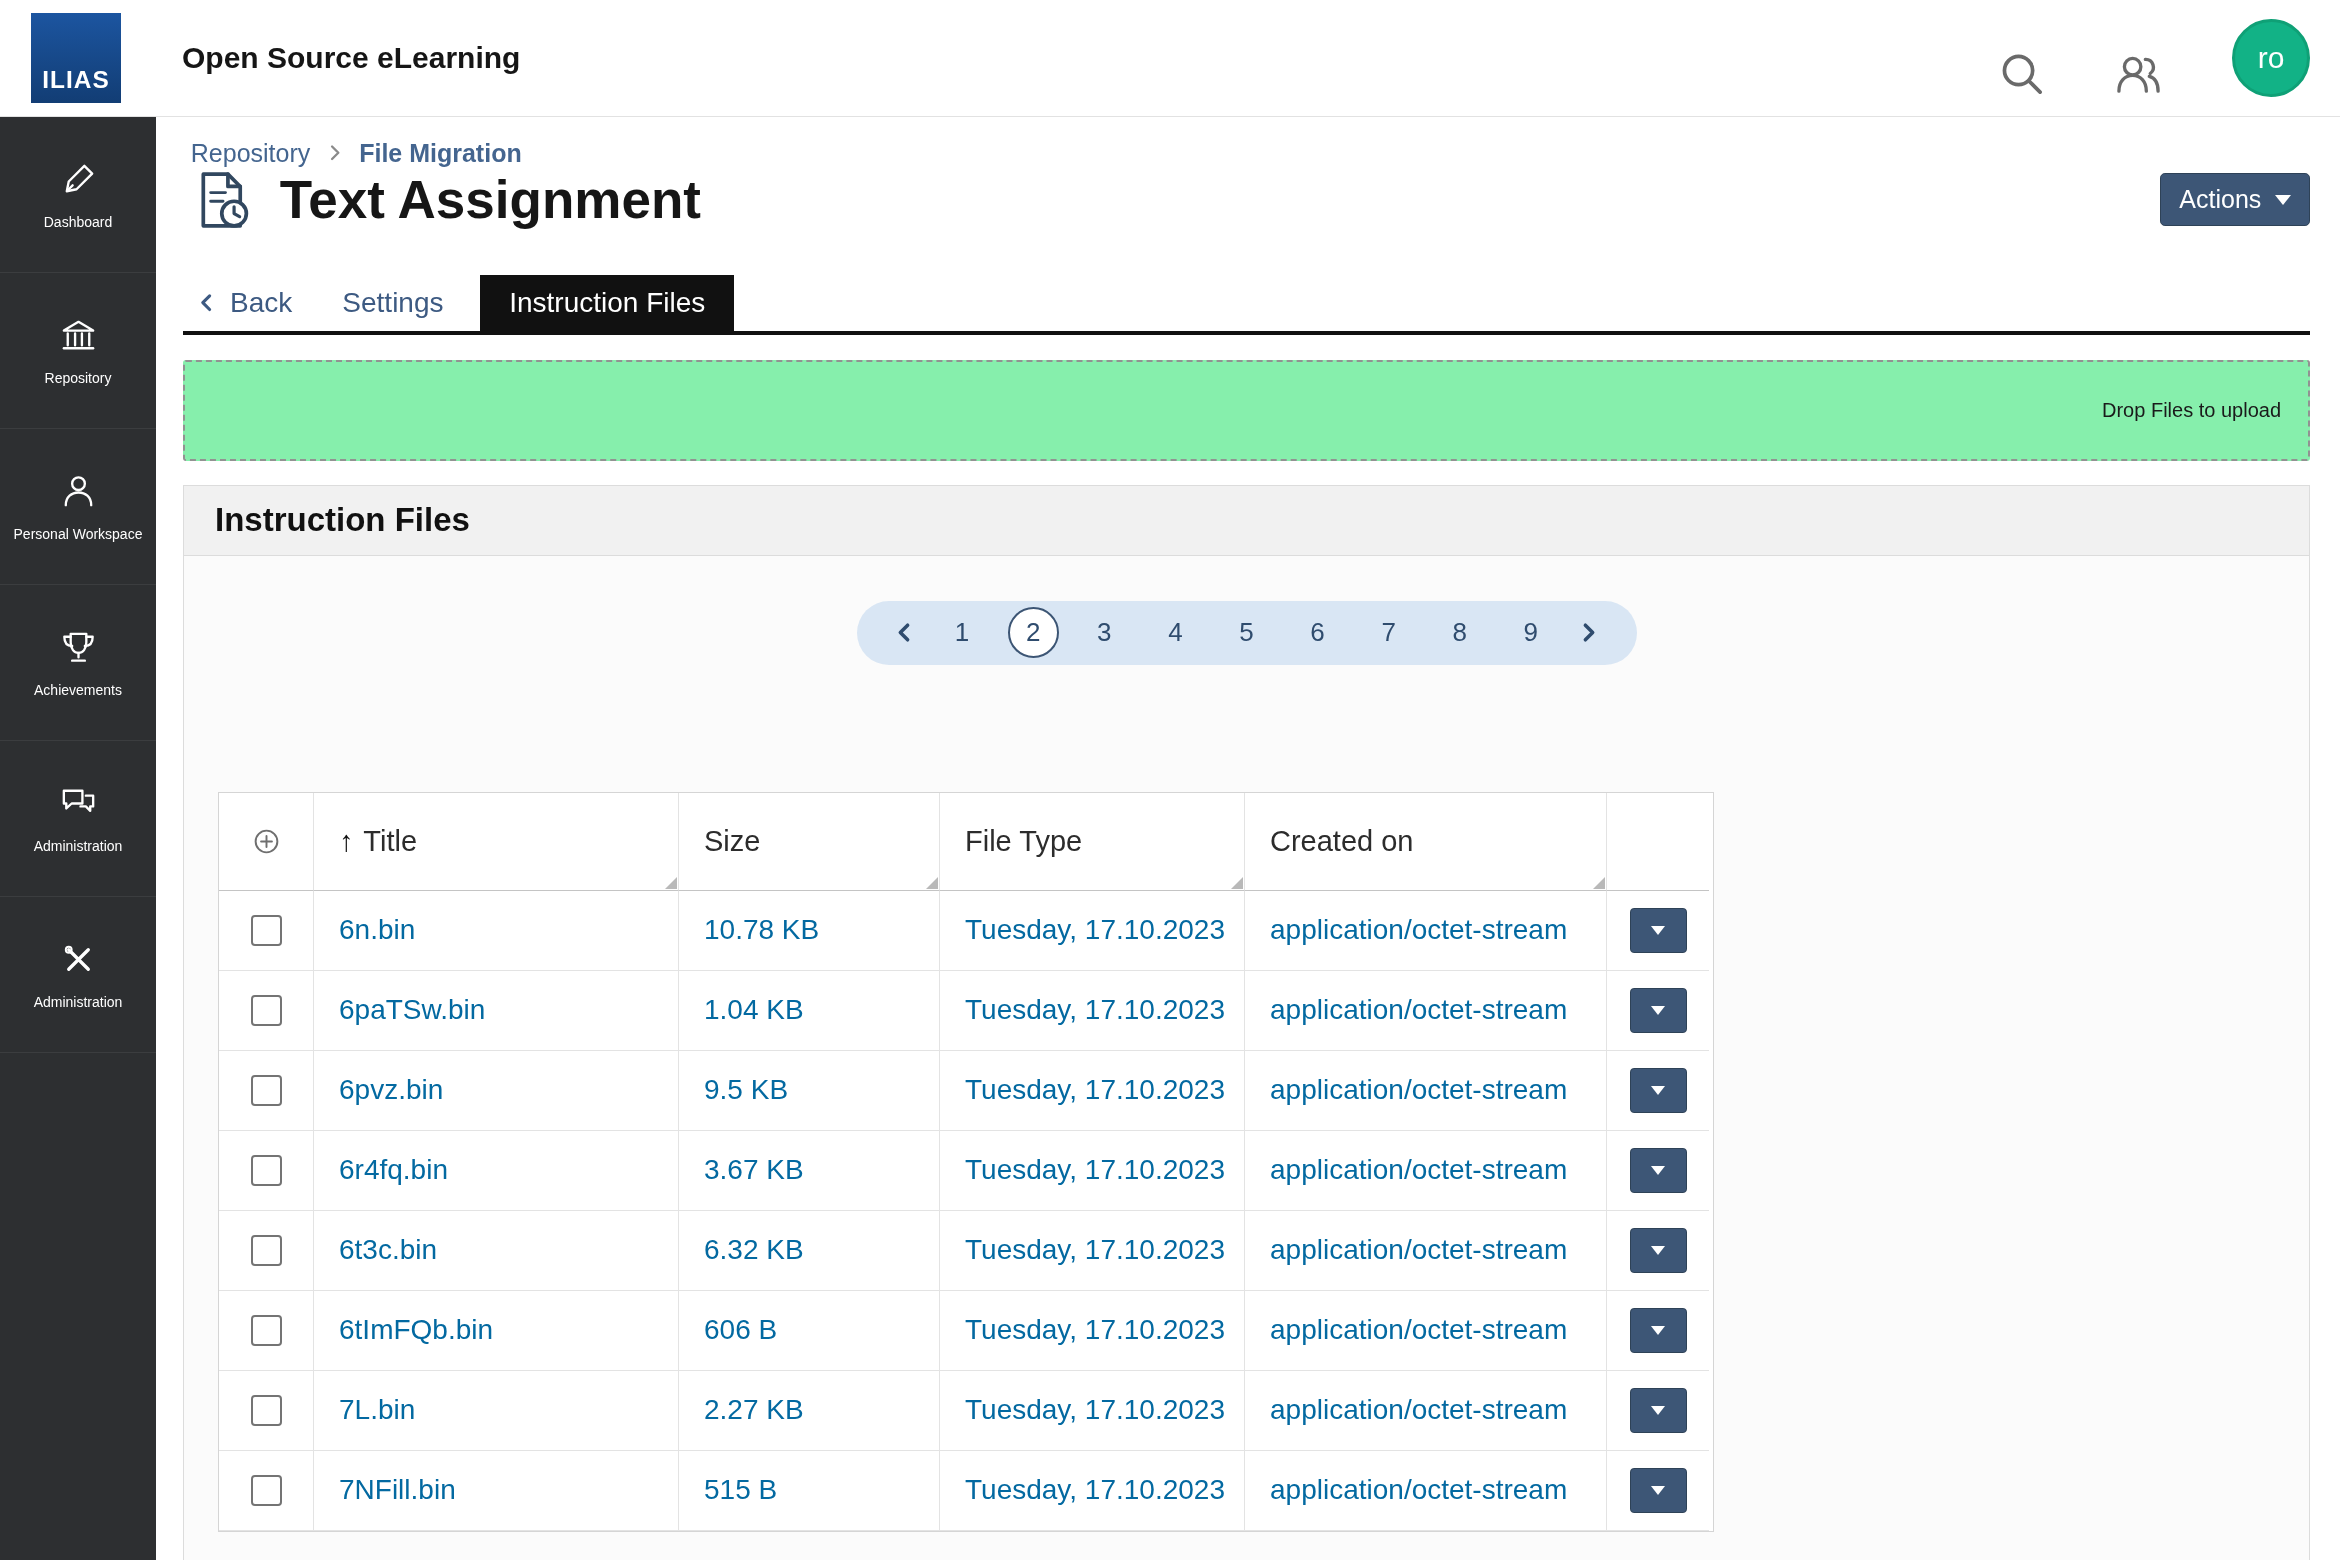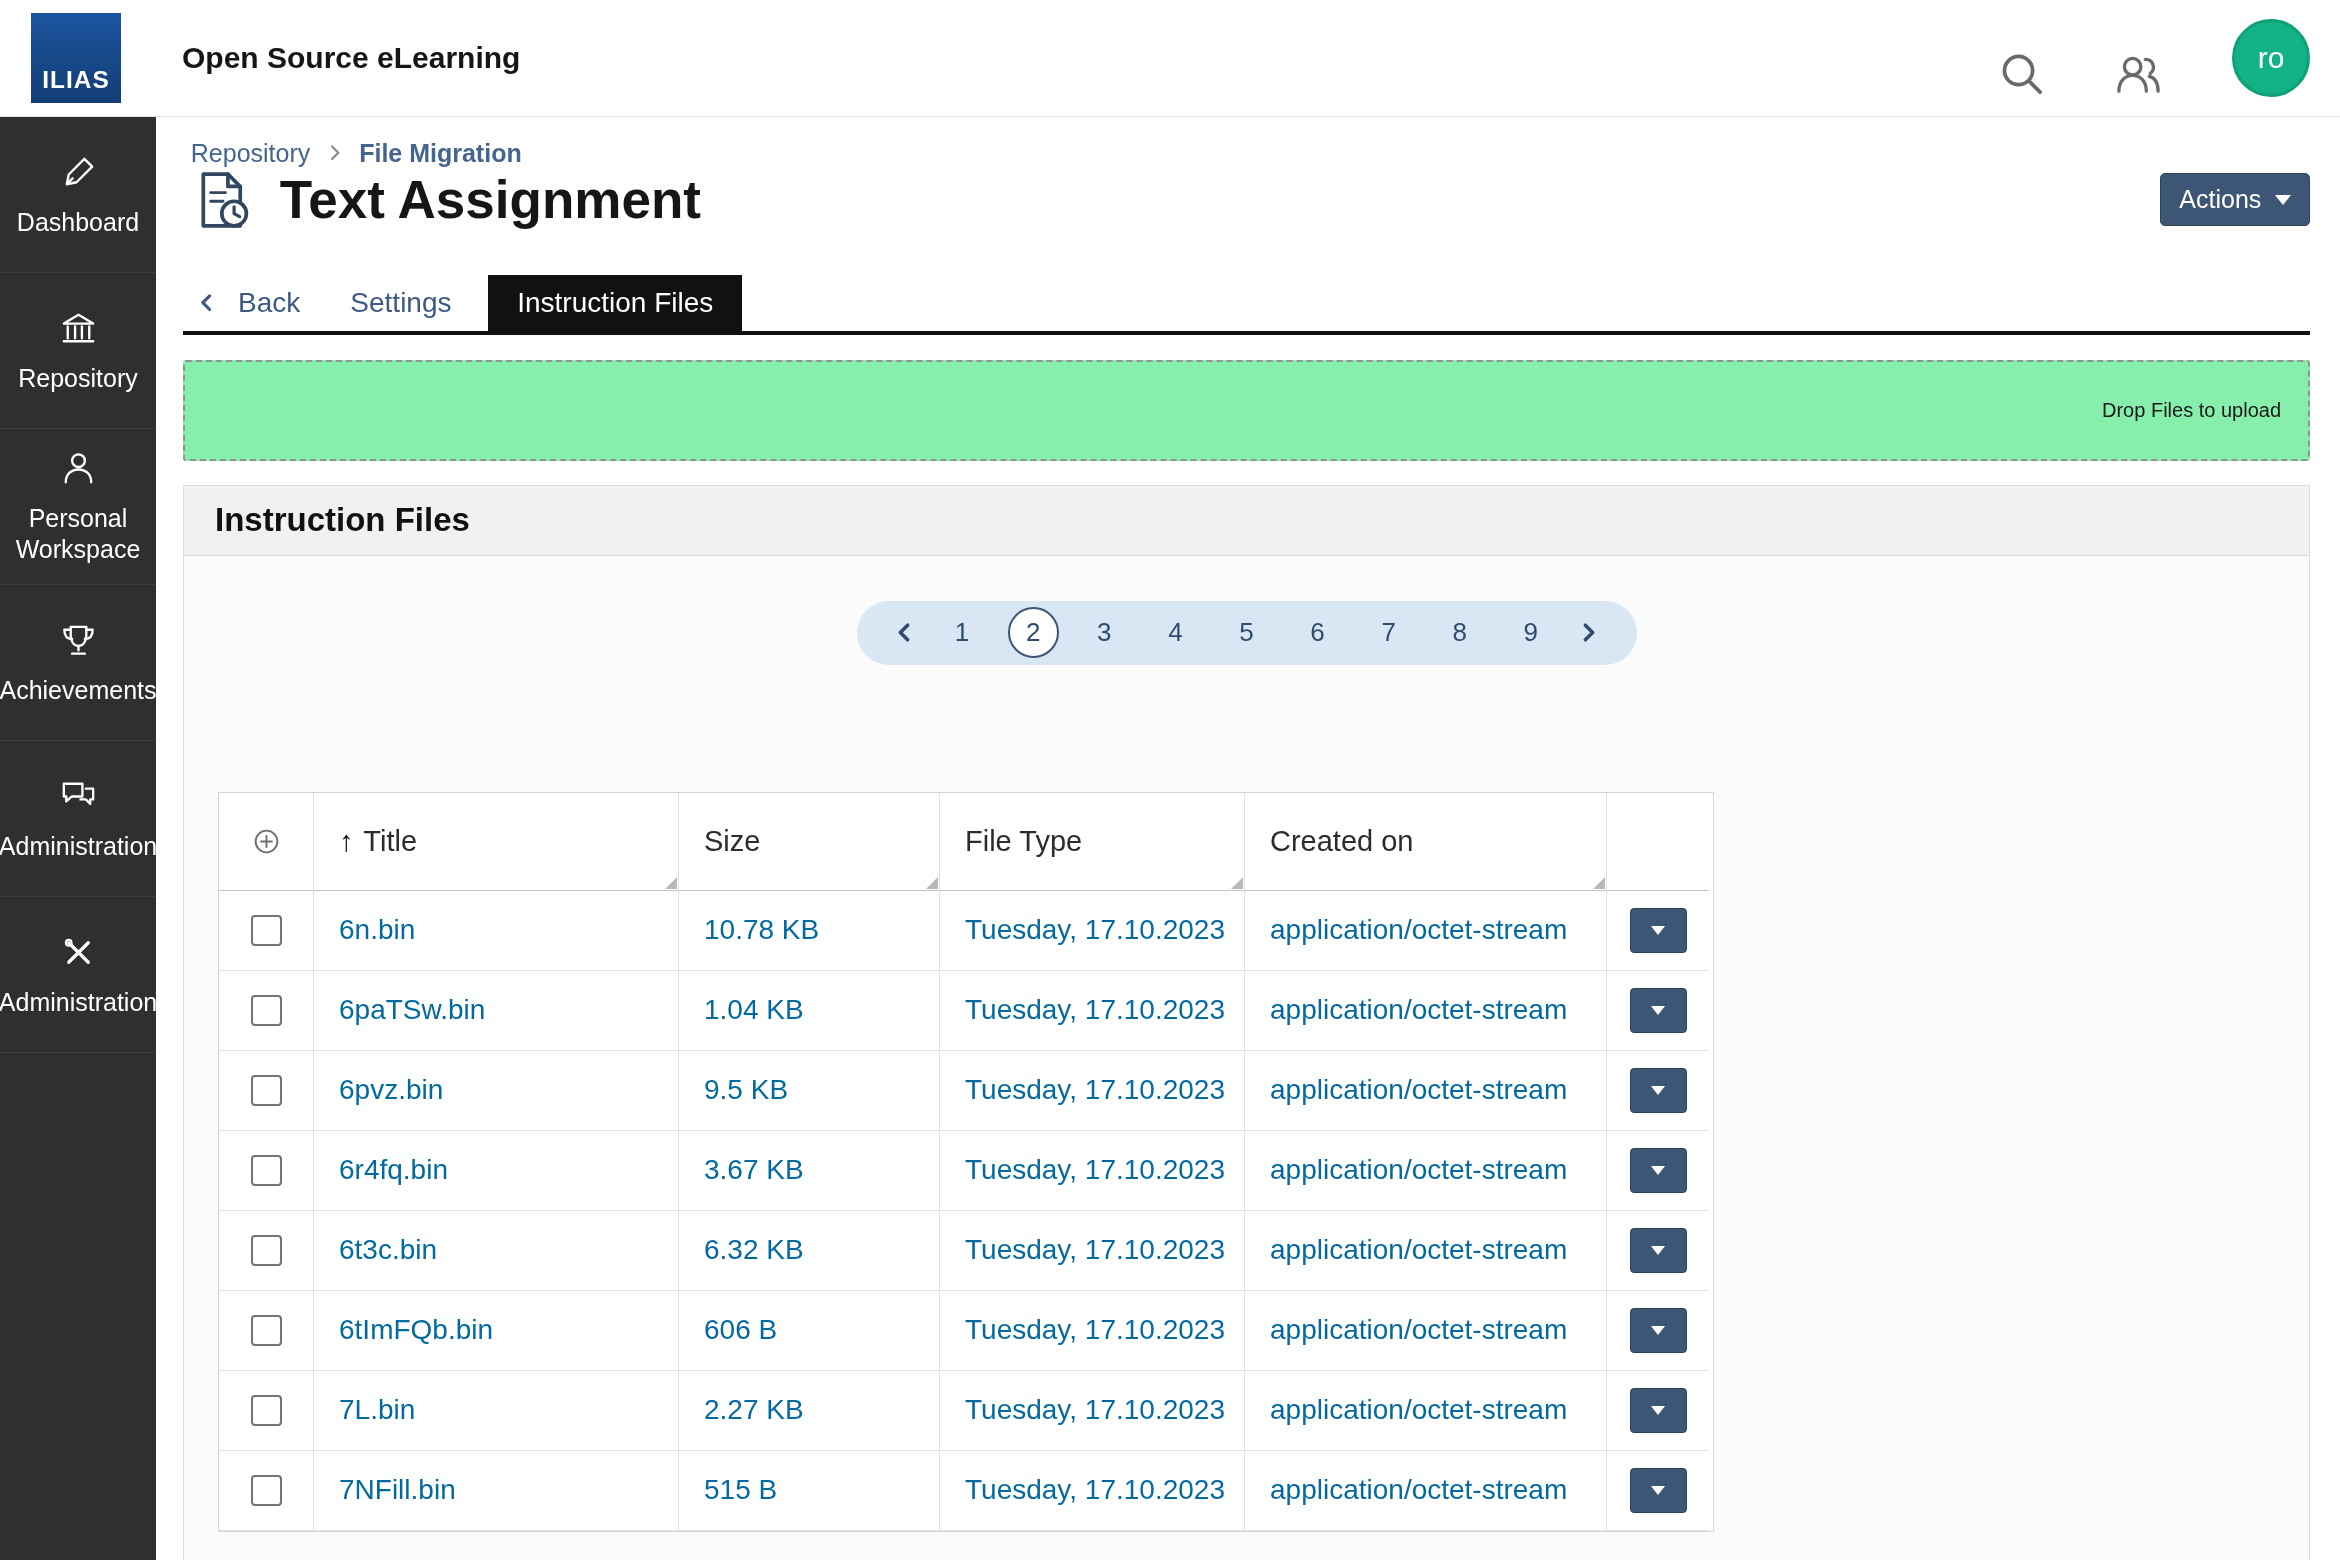--- a/index.html
+++ b/index.html
@@ -17,21 +17,21 @@
   .topbar-right { margin-left:auto; display:flex; align-items:flex-end; gap:70px; }
   .hicon { width:47px; height:47px; color:#6a6a6a; cursor:pointer; }
   .avatar { width:78px; height:78px; border-radius:50%; background:#12b286;
             border:3.9px solid #0fa076; color:#fff; font-size:30px;
             display:flex; align-items:center; justify-content:center; cursor:pointer; }
 
   
   .layout { display:flex; height:1443px; }
   .sidebar { width:156px; background:#2d2f31; flex:none; }
   .side-item { height:156px; display:flex; flex-direction:column; align-items:center;
-               justify-content:center; gap:12.7px; color:#fff; font-size:25px;
+               justify-content:center; gap:12.7px; color:#fff; font-size:14px;
                text-align:center; border-bottom:1px solid #3b3d3f; cursor:pointer;
                padding:0 5.9px; line-height:1.25; }
   .side-item svg { width:43px; height:43px; }
 
   .content { flex:1; padding:0 31px 0 27px; }
 
   
   .breadcrumb { margin-top:21.5px; display:flex; align-items:center; gap:13.7px;
                 font-size:25px; padding-left:7.8px; }
   .crumb { color:#44658f; cursor:pointer; }
@@ -43,21 +43,21 @@
   .obj-icon { width:64px; height:64px; flex:none; }
   .page-title { margin-left:25px; font-size:53px; font-weight:600; color:#161616; }
   .actions-btn { margin-left:auto; height:53px; background:#3d5676; border:1px solid #2e4257;
                  border-radius:4.9px; color:#fff; font-size:25px; display:flex;
                  align-items:center; gap:13.7px; padding:0 18px; cursor:pointer; }
   .caret-down { width:0; height:0; border-left:8.8px solid transparent;
                 border-right:8.8px solid transparent; border-top:10.7px solid #fff; }
 
   
   .tabs { margin-top:43px; display:flex; align-items:stretch; height:56px; }
-  .tab { display:flex; align-items:center; gap:20px; font-size:28px; color:#3d5a82;
+  .tab { display:flex; align-items:center; gap:12px; font-size:28px; color:#3d5a82;
          padding:0 25px; cursor:pointer; font-weight:500; }
   .tab.back { padding-left:11.7px; }
   .tab.active { background:#111; color:#fff; margin-left:11.7px; padding:0 29px; }
   .chev { width:23.4px; height:23.4px; }
   .tab-underline { height:4.9px; background:#111; }
 
   
   .dropzone { margin-top:25px; height:101px; border:2.9px dashed #929292; border-radius:2.9px;
               display:flex; align-items:center; justify-content:flex-end;
               padding-right:27px; font-size:20px; color:#1a1a1a; background:#86efac; }

